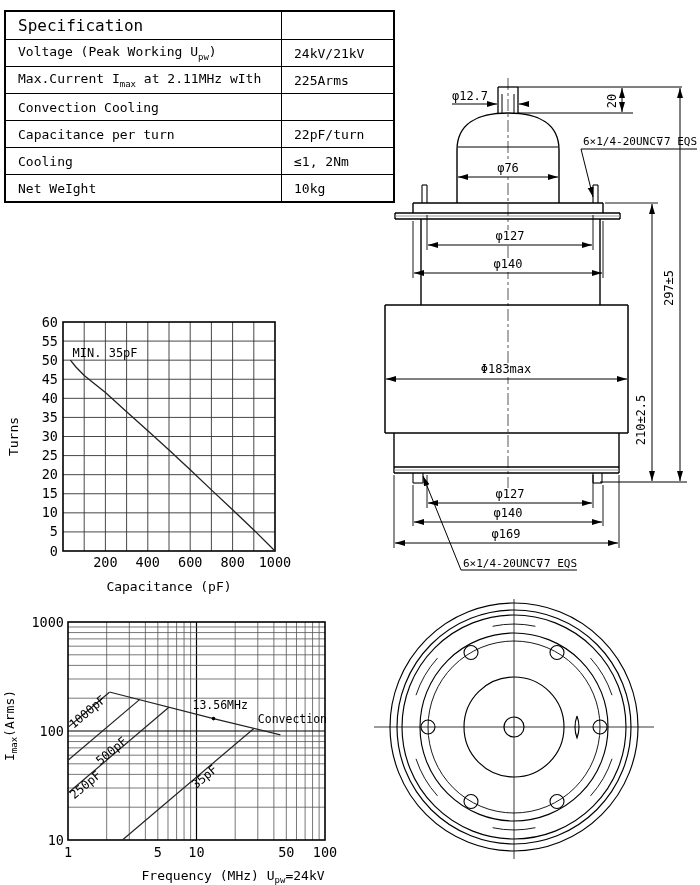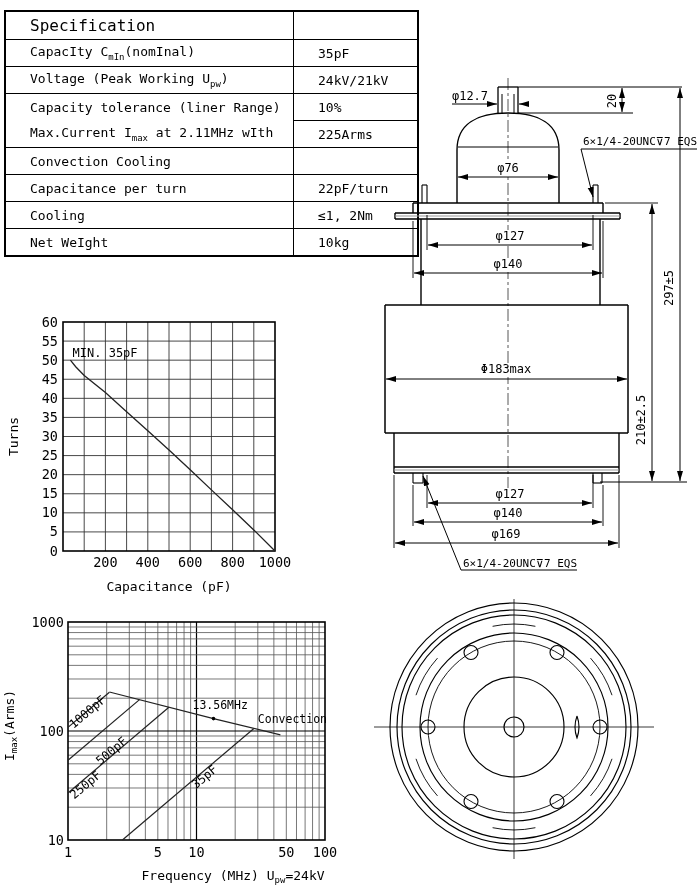--- a/index.html
+++ b/index.html
@@ -1,21 +1,21 @@
 <!DOCTYPE html>
 <html><head>
 <meta charset="utf-8">
 <style>
   html,body{margin:0;padding:0;background:#fff;}
   #canvas{position:relative;width:700px;height:885px;background:#ffffff;overflow:hidden;
           font-family:"DejaVu Sans Mono","Liberation Mono",monospace;color:#000;}
   
   #spec-table{position:absolute;left:4px;top:10px;width:368px;border-collapse:separate;border-spacing:0;
               border:2px solid #000;table-layout:fixed;}
-  #spec-table td{border-bottom:1.5px solid #000;font-size:13px;padding:0 0 0 24px;height:26px;
+  #spec-table td{border-bottom:1.5px solid #000;font-size:13px;padding:0 0 0 12px;height:26px;
                  white-space:nowrap;overflow:hidden;vertical-align:middle;}
   #spec-table td.c1{width:263px;border-right:1.5px solid #000;}
   #spec-table td.c2{width:99px;}
   #spec-table tr.hdr td{font-size:16px;height:27px;}
   #spec-table tr:last-child td{border-bottom:none;}
   #spec-table td.no-bb{border-bottom:none;}
   #spec-table sub{font-size:9px;}
   
   svg{position:absolute;}
   svg text{font-family:"DejaVu Sans Mono","DejaVu Sans","Liberation Mono",monospace;fill:#000;}
@@ -28,30 +28,22 @@
 <body>
 
 <div id="canvas">
   <table id="spec-table">
       <tbody>
         <tr class="hdr">
           <td class="c1">Specification</td>
           <td class="c2"></td>
         </tr>
         <tr>
-          <td class="c1">CapacIty C<sub>mIn</sub>(nomInal)</td>
-          <td class="c2">35pF</td>
-        </tr>
-        <tr>
           <td class="c1">Voltage (Peak Working U<sub>pw</sub>)</td>
           <td class="c2">24kV/21kV</td>
-        </tr>
-        <tr>
-          <td class="c1 no-bb">Capacity tolerance (liner Range)</td>
-          <td class="c2">10%</td>
         </tr>
         <tr>
           <td class="c1">Max.Current I<sub>max</sub> at 2.11MHz wIth</td>
           <td class="c2">225Arms</td>
         </tr>
         <tr>
           <td class="c1">Convection Cooling</td>
           <td class="c2"></td>
         </tr>
         <tr>

